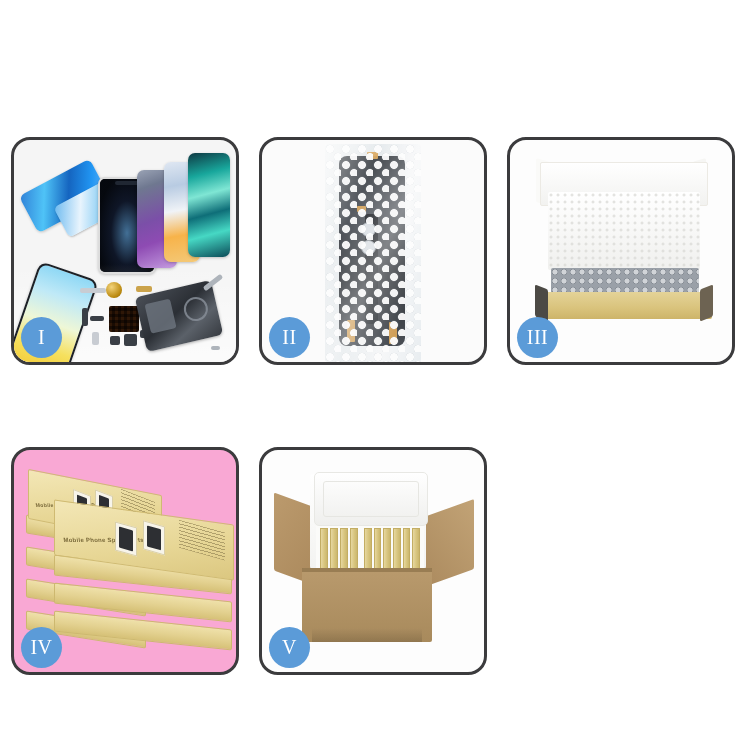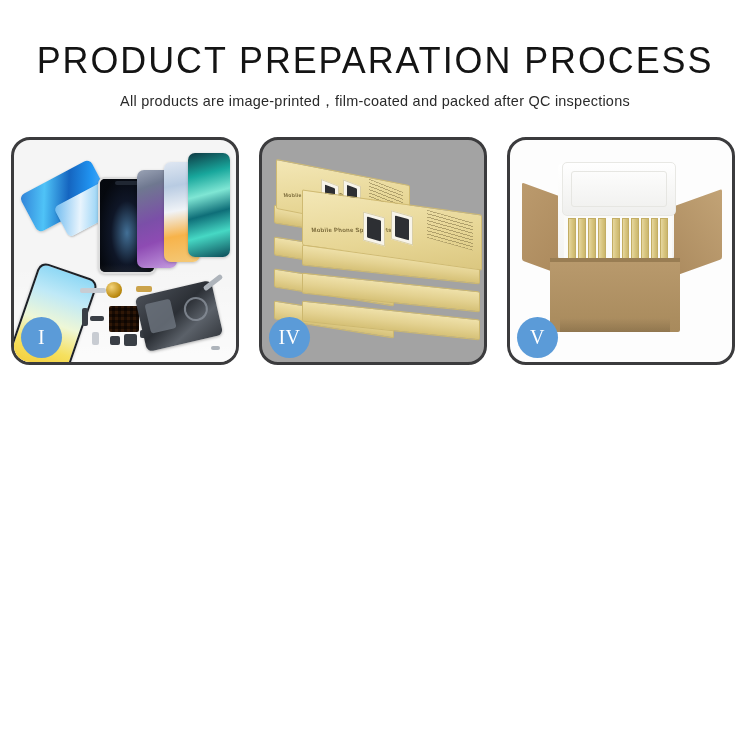--- a/index.html
+++ b/index.html
@@ -258,21 +258,21 @@
   .krafttray:before {
     content: ""; position: absolute; left: -1px; top: -5px;
     width: 13px; height: 32px; background: #4c4a45; transform: skewY(22deg); border-radius: 2px;
   }
   .krafttray:after {
     content: ""; position: absolute; right: -1px; top: -5px;
     width: 13px; height: 32px; background: #6d6352; transform: skewY(-22deg); border-radius: 2px;
   }
 
   
-  .p4 { background: #a3a3a3; }
+  .p4 { background: #f9a8d4; }
   .stack { position: absolute; left: 10px; top: 18px; width: 208px; height: 196px; }
   .sbox {
     position: absolute;
     background: linear-gradient(180deg, #efe1aa, #e3d190 55%, #d6c177);
     border: 1px solid #cdb86f;
     border-radius: 2px;
   }
   .lid {
     position: absolute;
     background: linear-gradient(165deg, #f3e7b6, #e7d695 60%, #dbc780);
@@ -379,24 +379,20 @@
   .c6-shadow {
     position: absolute; left: 22px; bottom: 22px; width: 182px; height: 10px;
     background: radial-gradient(ellipse at 50% 50%, rgba(0,0,0,0.14), rgba(0,0,0,0) 70%);
   }
 </style>
 </head>
 <body>
 
 <div id="page">
 
-  <div class="header">
-    <h1 class="title">PRODUCT PREPARATION PROCESS</h1>
-    <p class="subtitle">All products are image-printed，film-coated and packed after QC inspections</p>
-  </div>
 
   <div class="grid">
 
     <div class="panel p1">
       <div class="panel-media">
         <div class="ph ph-blue"></div>
         <div class="ph ph-blue2"></div>
         <div class="ph ph-glass">
           <div class="glasslit"></div>
           <div class="notch"></div>
@@ -418,21 +414,50 @@
         <div class="pbit" style="left:110px; top:194px; width:13px; height:12px;"></div>
         <div class="pbit l" style="left:78px; top:192px; width:7px; height:13px;"></div>
         <div class="pbit" style="left:126px; top:190px; width:8px; height:8px;"></div>
         <div class="chassis"></div>
         <div class="pbit silver" style="right:12px; top:140px; width:22px; height:5px; transform:rotate(-38deg);"></div>
         <div class="pbit silver" style="right:16px; bottom:12px; width:9px; height:4px;"></div>
       </div>
       <div class="badge">I</div>
     </div>
 
-
+    <div class="panel p2">
+      <div class="panel-media">
+        <div class="bagwrap">
+          <div class="screenin"></div>
+          <div class="flex-tail"></div>
+          <div class="flex-dot" style="top:78px;"></div>
+          <div class="flex-dot" style="top:96px;"></div>
+          <div class="tapebit" style="left:42px; top:8px; width:11px; height:7px;"></div>
+          <div class="tapebit" style="left:32px; top:62px; width:9px; height:6px;"></div>
+          <div class="tapebit" style="left:22px; top:176px; width:8px; height:22px;"></div>
+          <div class="tapebit" style="left:64px; top:178px; width:8px; height:22px;"></div>
+          <div class="bubbles2"></div>
+          <div class="bubbles"></div>
+          <div class="bagshine"></div>
+        </div>
+      </div>
+      <div class="badge">II</div>
+    </div>
+
+    <div class="panel p3">
+      <div class="panel-media">
+        <div class="box3-flapL"></div>
+        <div class="box3-flapR"></div>
+        <div class="box3-back"></div>
+        <div class="foam3"></div>
+        <div class="grayfill"></div>
+        <div class="krafttray"></div>
+      </div>
+      <div class="badge">III</div>
+    </div>
 
     <div class="panel p4">
       <div class="panel-media">
         <div class="stack">
 
           <div class="sbox" style="left:2px;  top:56px;  width:118px; height:17px; transform:skewY(9deg);"></div>
           <div class="sbox" style="left:2px;  top:88px;  width:118px; height:17px; transform:skewY(9deg);"></div>
           <div class="sbox" style="left:2px;  top:120px; width:118px; height:17px; transform:skewY(9deg);"></div>
           <div class="sbox" style="left:2px;  top:152px; width:118px; height:17px; transform:skewY(9deg);"></div>
 

